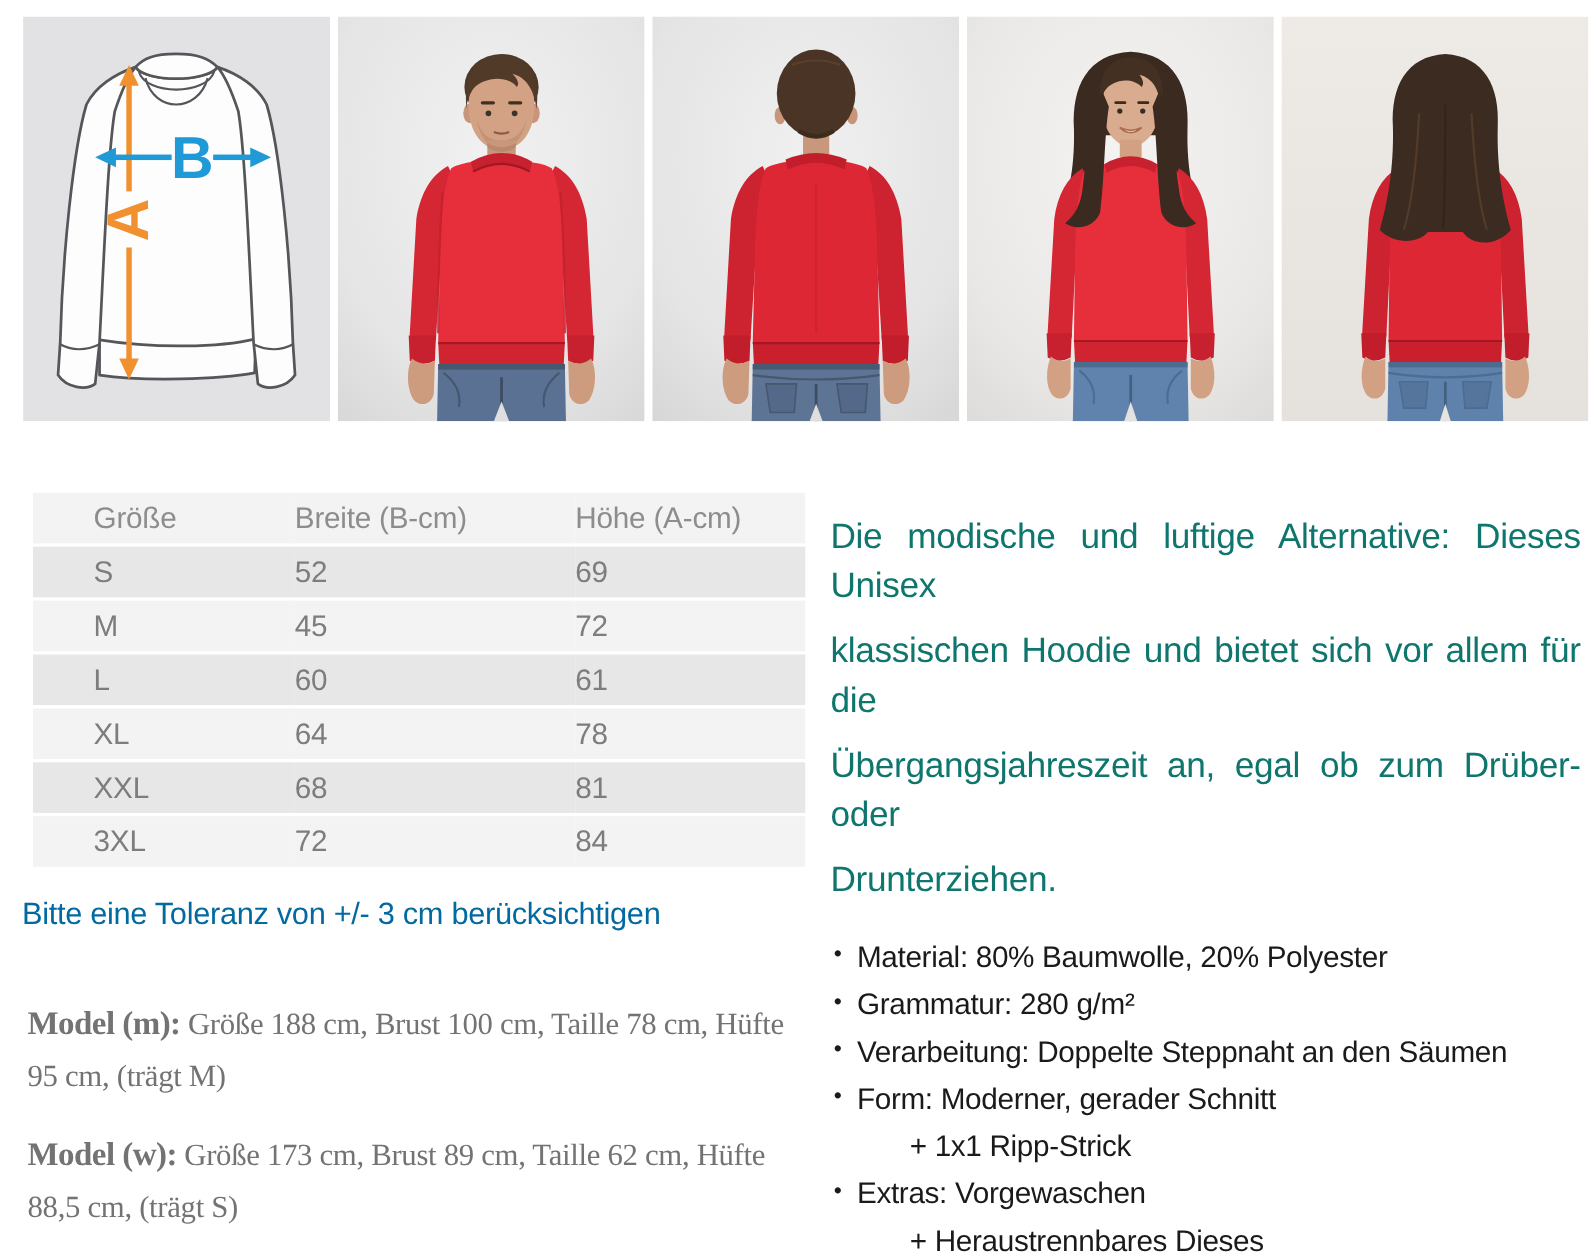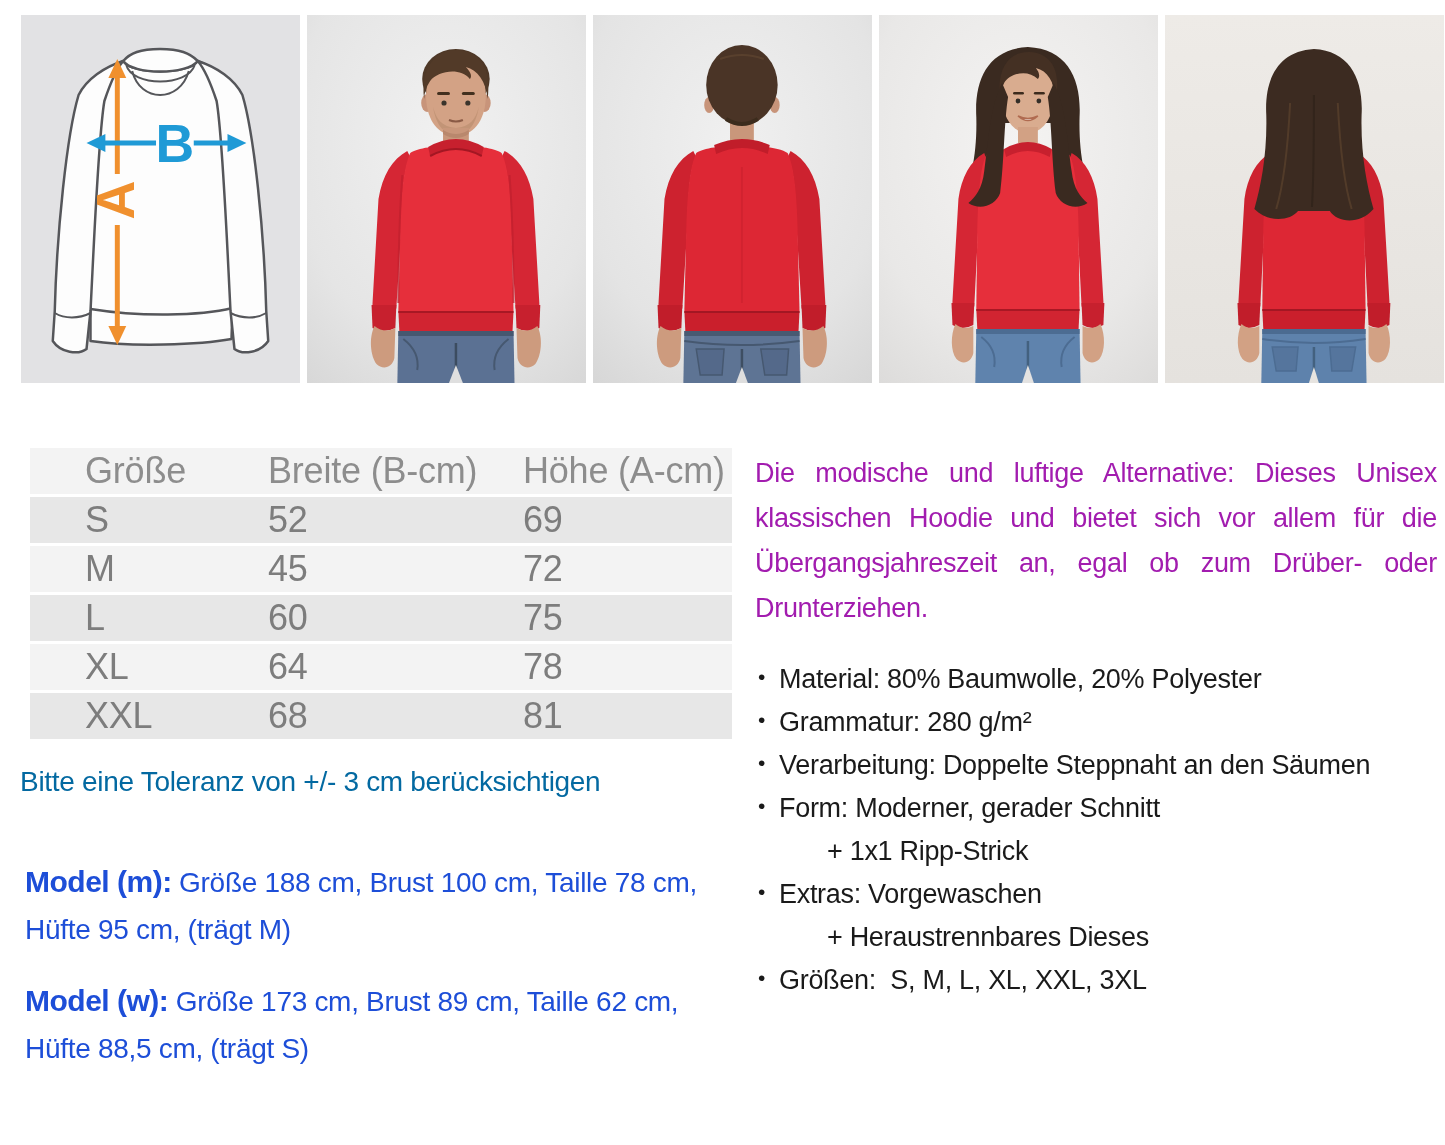--- a/index.html
+++ b/index.html
@@ -12,39 +12,39 @@
   .tile svg { width: 100%; height: 100%; display: block; }
   svg text { font-family: "Liberation Sans", sans-serif; }
 
   
   .content { display: flex; margin-top: 62px; }
   .left-col { width: 735px; flex: 0 0 735px; }
   .right-col { flex: 1 1 auto; padding: 6px 8px 0 20px; }
 
   
   table.size-table { border-collapse: separate; border-spacing: 0 3px; margin-left: 30px;
-    width: 702px; table-layout: fixed; font-size: 36px; letter-spacing: -0.2px; }
+    width: 702px; table-layout: fixed; font-size: 27px; letter-spacing: -0.2px; }
   table.size-table th { font-weight: normal; text-align: left; color: #8d8d8d;
     background: #f3f3f3; height: 46px; vertical-align: middle; }
   table.size-table td { color: #7d7d7d; height: 46px; vertical-align: middle; }
   table.size-table tbody tr:nth-child(odd) td { background: #e7e7e7; }
   table.size-table tbody tr:nth-child(even) td { background: #f3f3f3; }
   .c0 { width: 238px; padding-left: 55px; }
   .c1 { width: 255px; }
   .c2 { width: auto; }
 
   .tolerance { margin: 24px 0 0 20px; font-size: 28px; letter-spacing: -0.3px; color: #0369a1; }
 
   .model { margin: 60px 0 0 25px; width: 700px; font-size: 28px; line-height: 47px;
-    letter-spacing: -0.3px; color: #1d4ed8; }
+    letter-spacing: -0.3px; color: #737373; font-family: Liberation Serif, serif; }
   .model + .model { margin-top: 24px; }
   .model strong { font-size: 30px; letter-spacing: -0.5px; }
 
   
-  .desc-line { font-size: 27px; line-height: 45px; letter-spacing: -0.3px; color: #a21caf; }
+  .desc-line { font-size: 32px; line-height: 45px; letter-spacing: -0.3px; color: #0f766e; margin-top: 14px; }
   .desc-line.j { text-align: justify; text-align-last: justify; }
 
   
   ul.features { list-style: none; margin: 27px 0 0 0; padding: 0;
     font-size: 27px; line-height: 43px; letter-spacing: -0.3px; color: #1a1a1a; }
   ul.features li { position: relative; padding-left: 24px; }
   ul.features .dot { position: absolute; left: 3px; top: -3px; font-size: 21px; }
   ul.features .li-extra { margin-left: 48px; }
 </style>
 </head>
@@ -264,31 +264,36 @@
             <td class="c2">69</td>
           </tr>
           <tr>
             <td class="c0">M</td>
             <td class="c1">45</td>
             <td class="c2">72</td>
           </tr>
           <tr>
             <td class="c0">L</td>
             <td class="c1">60</td>
-            <td class="c2">75</td>
+            <td class="c2">61</td>
           </tr>
           <tr>
             <td class="c0">XL</td>
             <td class="c1">64</td>
             <td class="c2">78</td>
           </tr>
           <tr>
             <td class="c0">XXL</td>
             <td class="c1">68</td>
             <td class="c2">81</td>
+          </tr>
+          <tr>
+            <td class="c0">3XL</td>
+            <td class="c1">72</td>
+            <td class="c2">84</td>
           </tr>
         </tbody>
     </table>
 
     <p class="tolerance">Bitte eine Toleranz von +/- 3 cm berücksichtigen</p>
 
     <p class="model"><strong>Model (m):</strong><span> Größe 188 cm, Brust 100 cm, Taille 78 cm, Hüfte 95 cm, (trägt M)</span></p>
 
     <p class="model"><strong>Model (w):</strong><span> Größe 173 cm, Brust 89 cm, Taille 62 cm, Hüfte 88,5 cm, (trägt S)</span></p>
   </div>

